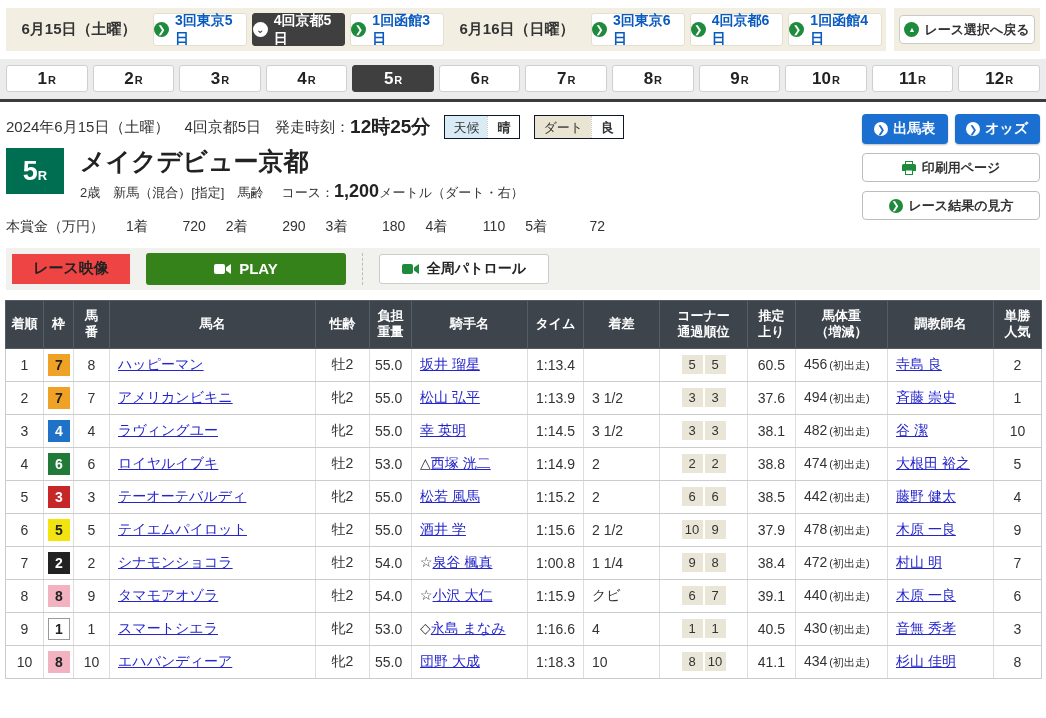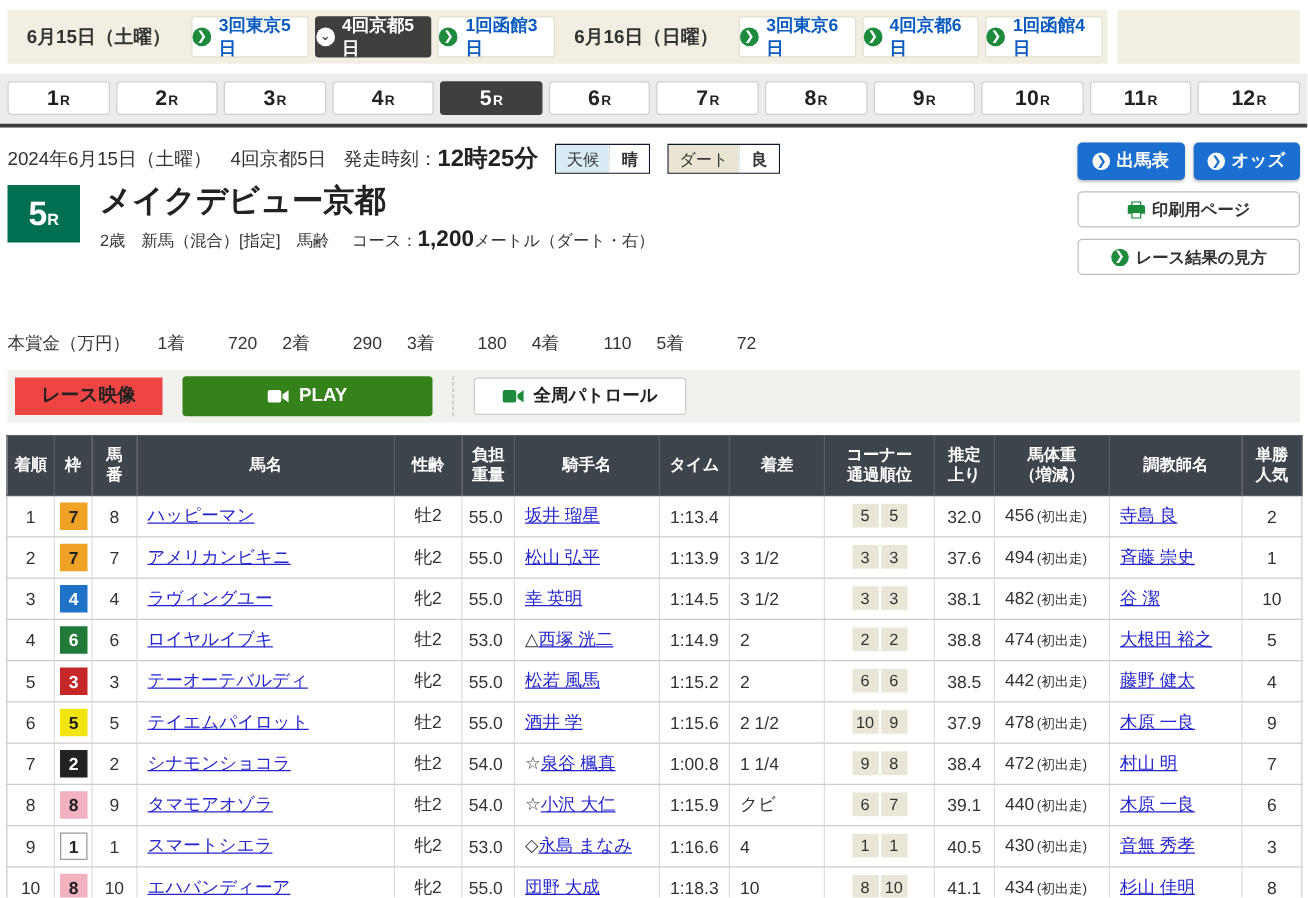--- a/index.html
+++ b/index.html
@@ -46,21 +46,21 @@
   .title-row { display:flex; align-items:flex-start; gap:16px; margin-top:8px; }
   .race-num-badge { width:58px; height:46px; background:#006f51; color:#fff;
     display:flex; align-items:center; justify-content:center; flex:none; }
   .race-num-badge .n { font-size:27px; font-weight:bold; }
   .race-num-badge .rr { font-size:13px; font-weight:bold; margin-top:8px; }
   .race-title { font-size:25px; font-weight:bold; color:#222; line-height:1.1; }
   .race-conditions { font-size:13px; color:#333; margin-top:5px; display:flex; align-items:baseline; }
   .course-num { font-size:18px; font-weight:bold; color:#222; }
 
   .prize-row { margin-top:16px; font-size:14px; color:#333; display:flex; align-items:baseline; }
-  .prize-label { margin-right:22px;margin-top:48px; }
+  .prize-label { margin-right:22px; }
   .prize-item { display:flex; align-items:baseline; }
   .prize-place { margin-right:6px; }
   .prize-amount { min-width:52px; text-align:right; margin-right:20px; }
 
   .actions { position:absolute; top:12px; right:6px; width:178px; display:flex; flex-direction:column; gap:9px; }
   .actions-row { display:flex; gap:7px; }
   .btn-blue { flex:1; height:30px; background:#1a6fd0; color:#fff; border-radius:4px;
     display:flex; align-items:center; justify-content:center; gap:5px;
     font-size:14px; font-weight:bold; cursor:pointer; box-shadow:0 1px 2px rgba(0,0,0,.25); }
   .btn-blue .ci { background:#fff; color:#1a6fd0; width:14px; height:14px; }
@@ -154,20 +154,24 @@
             <div class="nav-btn">
               <span class="ci">❯</span>
               <span>1回函館4日</span>
             </div>
           </div>
       </div>
     </div>
   <div class="nav-side">
 
 
+      <div class="back-btn">
+        <span class="ci" style="font-size:7px;">▲</span>
+        <span>レース選択へ戻る</span>
+      </div>
     </div>
 </div>
 
 <div class="race-tabs">
 
     <div class="tab">
       <span>1</span>
       <span class="rr">R</span>
     </div>
 
@@ -403,21 +407,21 @@
         <td class="c">8</td>
         <td class="l"><a class="link">ハッピーマン</a></td>
         <td class="c">牡2</td>
         <td class="l" style="padding-left:5px;">55.0</td>
         <td class="l"><span class="jockey-prefix"></span><a class="link">坂井 瑠星</a></td>
         <td class="l">1:13.4</td>
         <td class="l"></td>
         <td class="c">
           
         <span class="corner-box">5</span><span class="corner-box">5</span></td>
-        <td class="r">32.0</td>
+        <td class="r">60.5</td>
         <td class="l"><span>456</span><span class="bw-note">(初出走)</span></td>
         <td class="l"><a class="link">寺島 良</a></td>
         <td class="c">2</td>
       </tr>
 
       <tr>
         <td class="c">2</td>
         <td class="c"><span class="waku f7">7</span></td>
         <td class="c">7</td>
         <td class="l"><a class="link">アメリカンビキニ</a></td>

